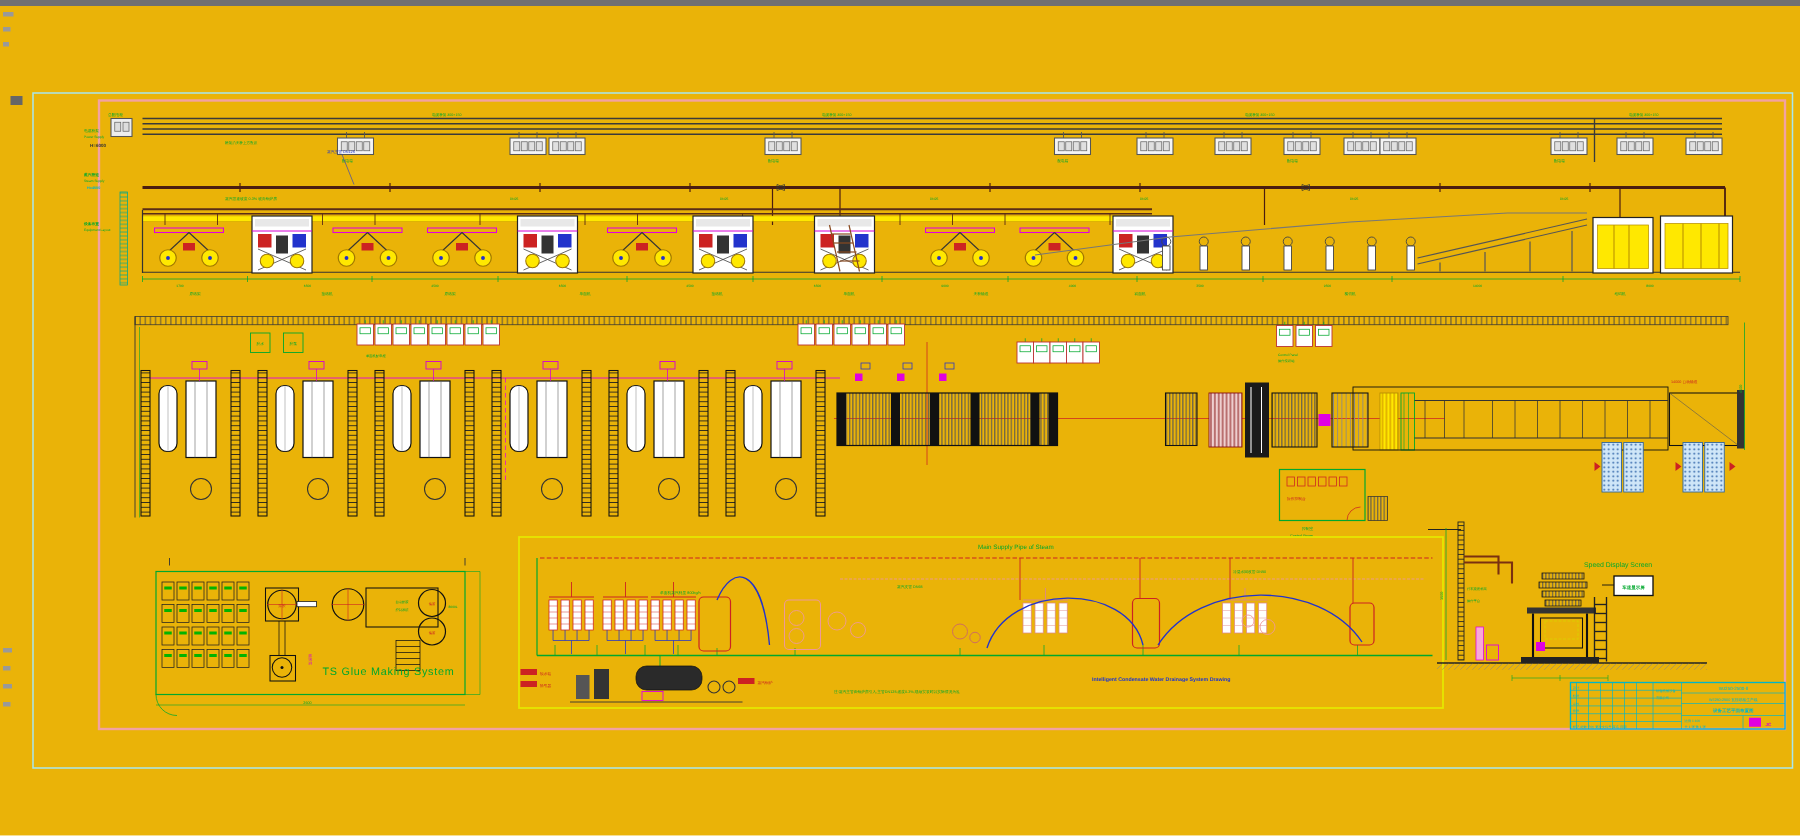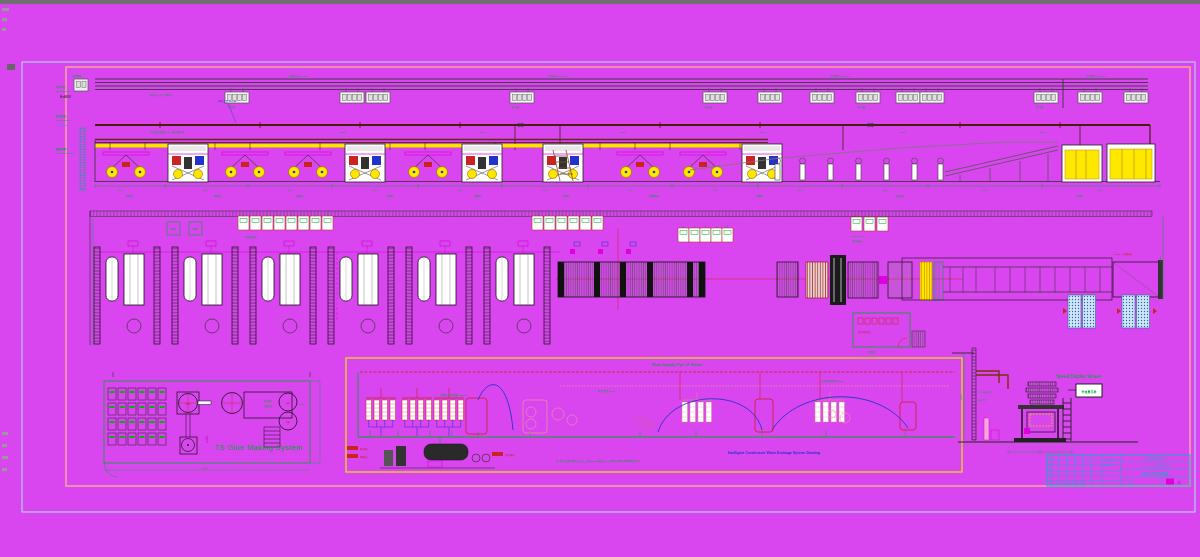--- a/index.html
+++ b/index.html
@@ -1,16 +1,16 @@
 <!DOCTYPE html>
 <html><head>
 <meta charset="utf-8">
 <style>
   html,body{margin:0;padding:0;background:#fff;}
-  .canvas{position:relative;width:1200px;height:557px;background:#d946ef;overflow:hidden;}
+  .canvas{position:relative;width:1200px;height:557px;background:#eab308;overflow:hidden;}
   svg{display:block;}
   text{font-family:"Liberation Sans",sans-serif;}
   .tg{fill:#00a82d}.tr{fill:#cc2222}.tb{fill:#1f35cc}.tc{fill:#00b6c9}.tm{fill:#d400d4}.tk{fill:#333}
   .f2{font-size:2.2px}.f25{font-size:2.5px}.f3{font-size:3px}.f35{font-size:3.5px}.f4{font-size:4.2px}.f45{font-size:4.6px}.f7{font-size:7.2px}
   .b{font-weight:bold}
   .mid{text-anchor:middle}
 </style>
 </head>
 <body>
 

